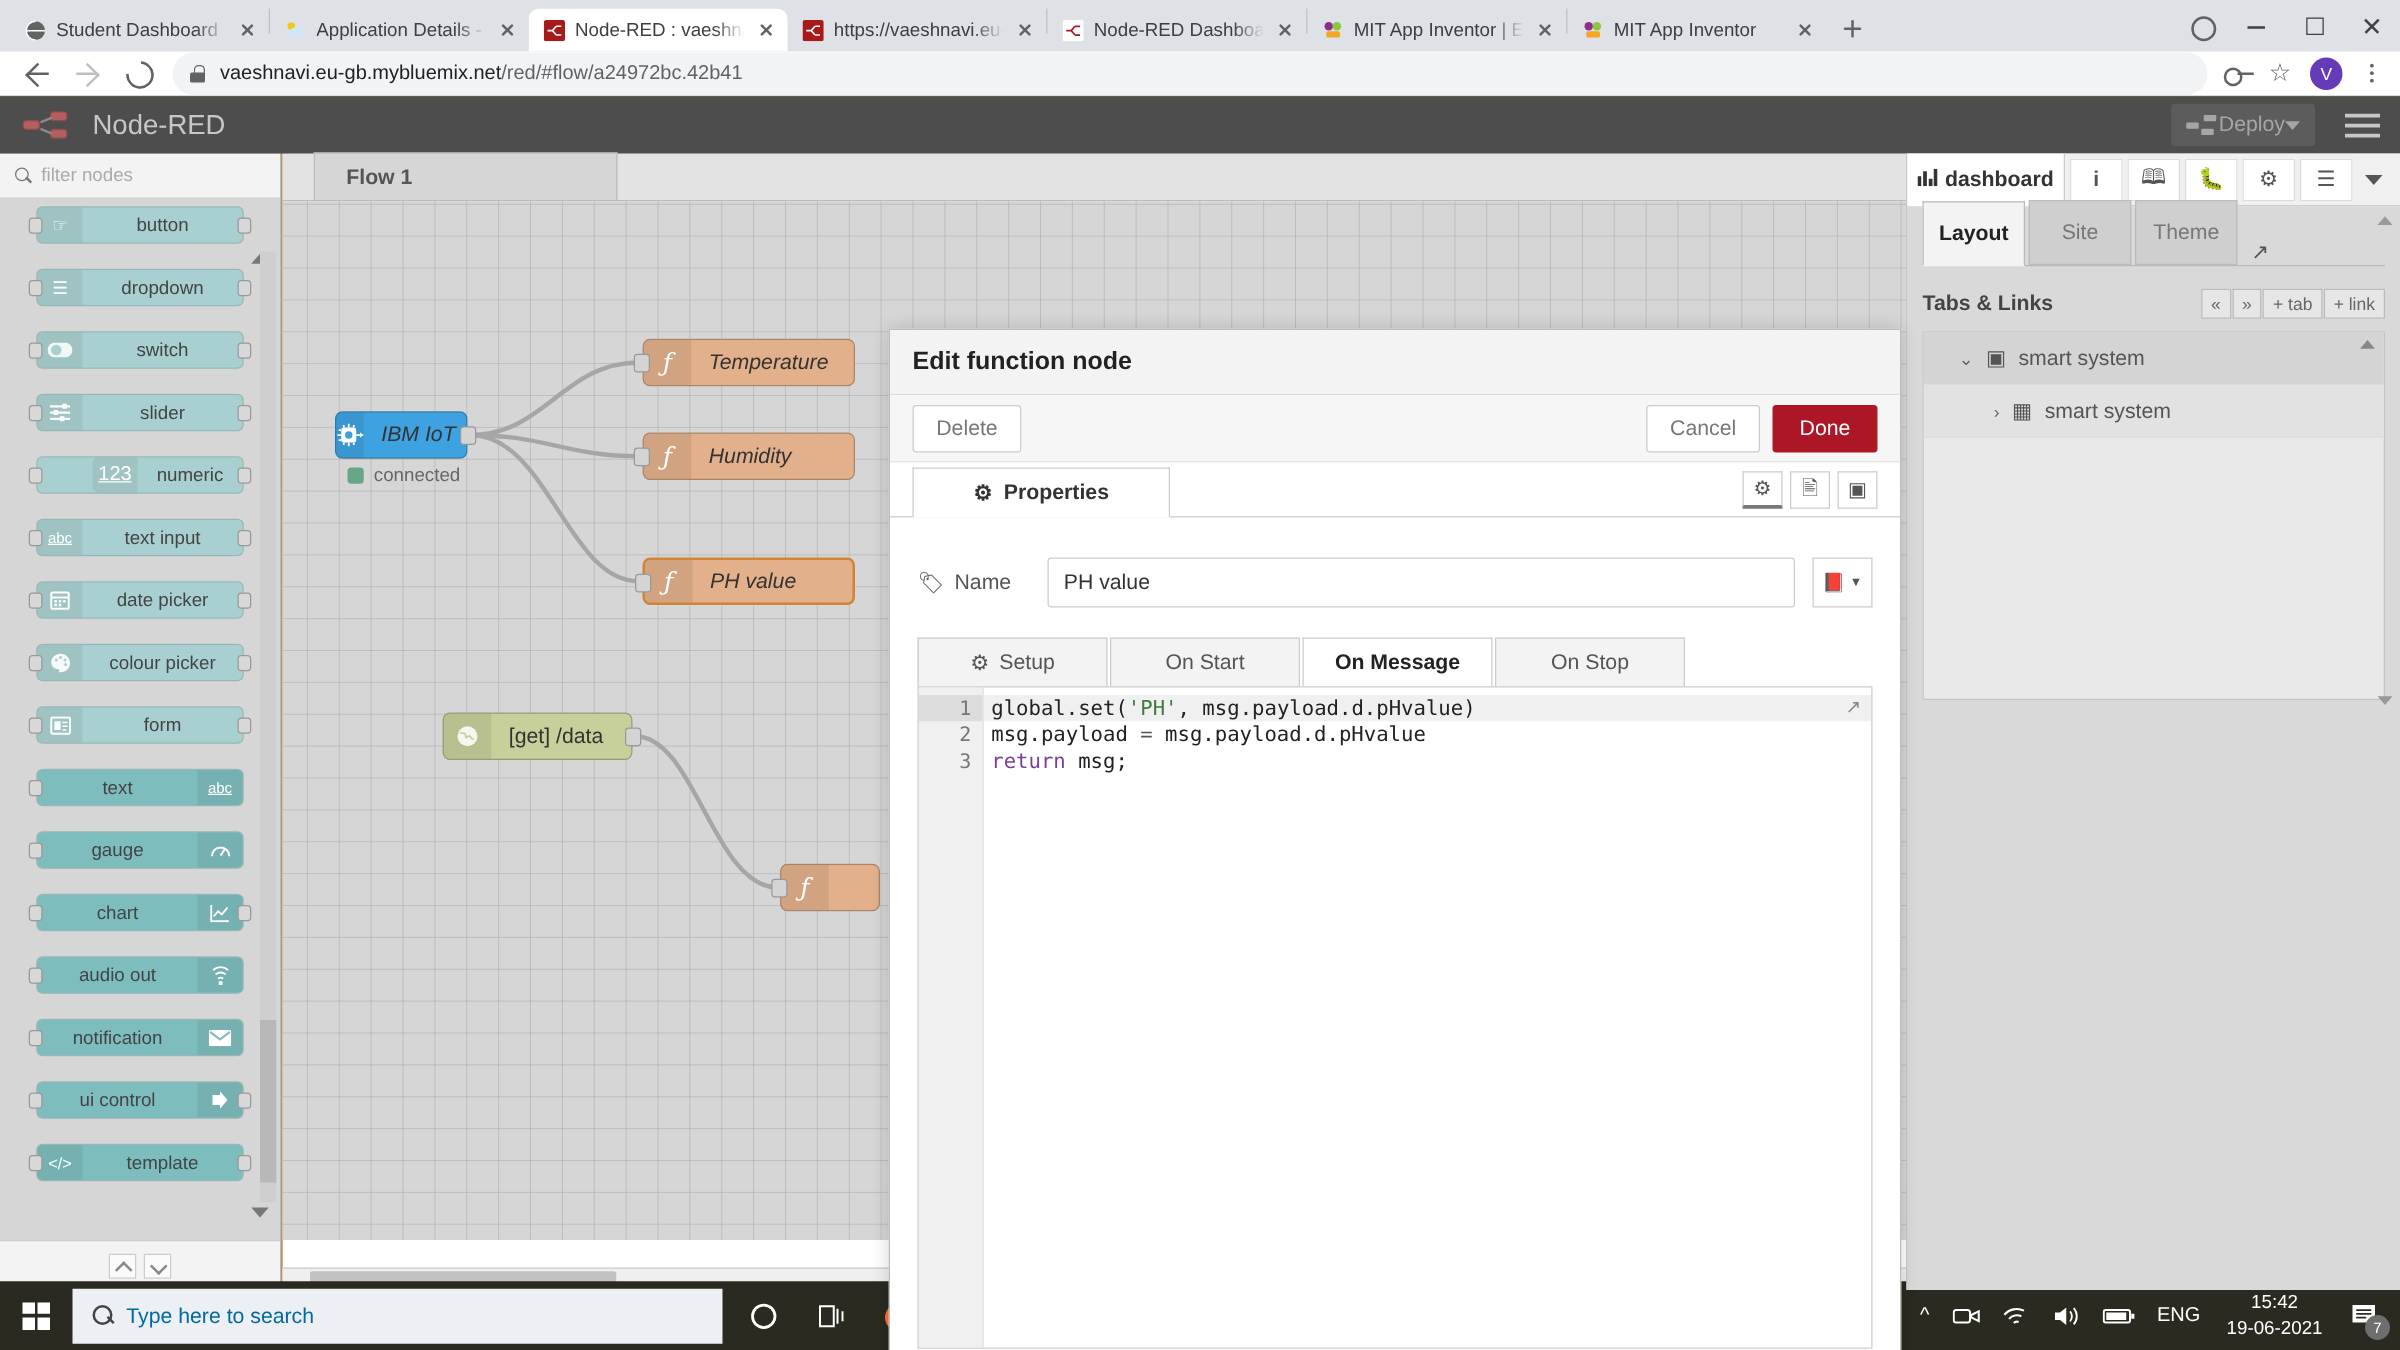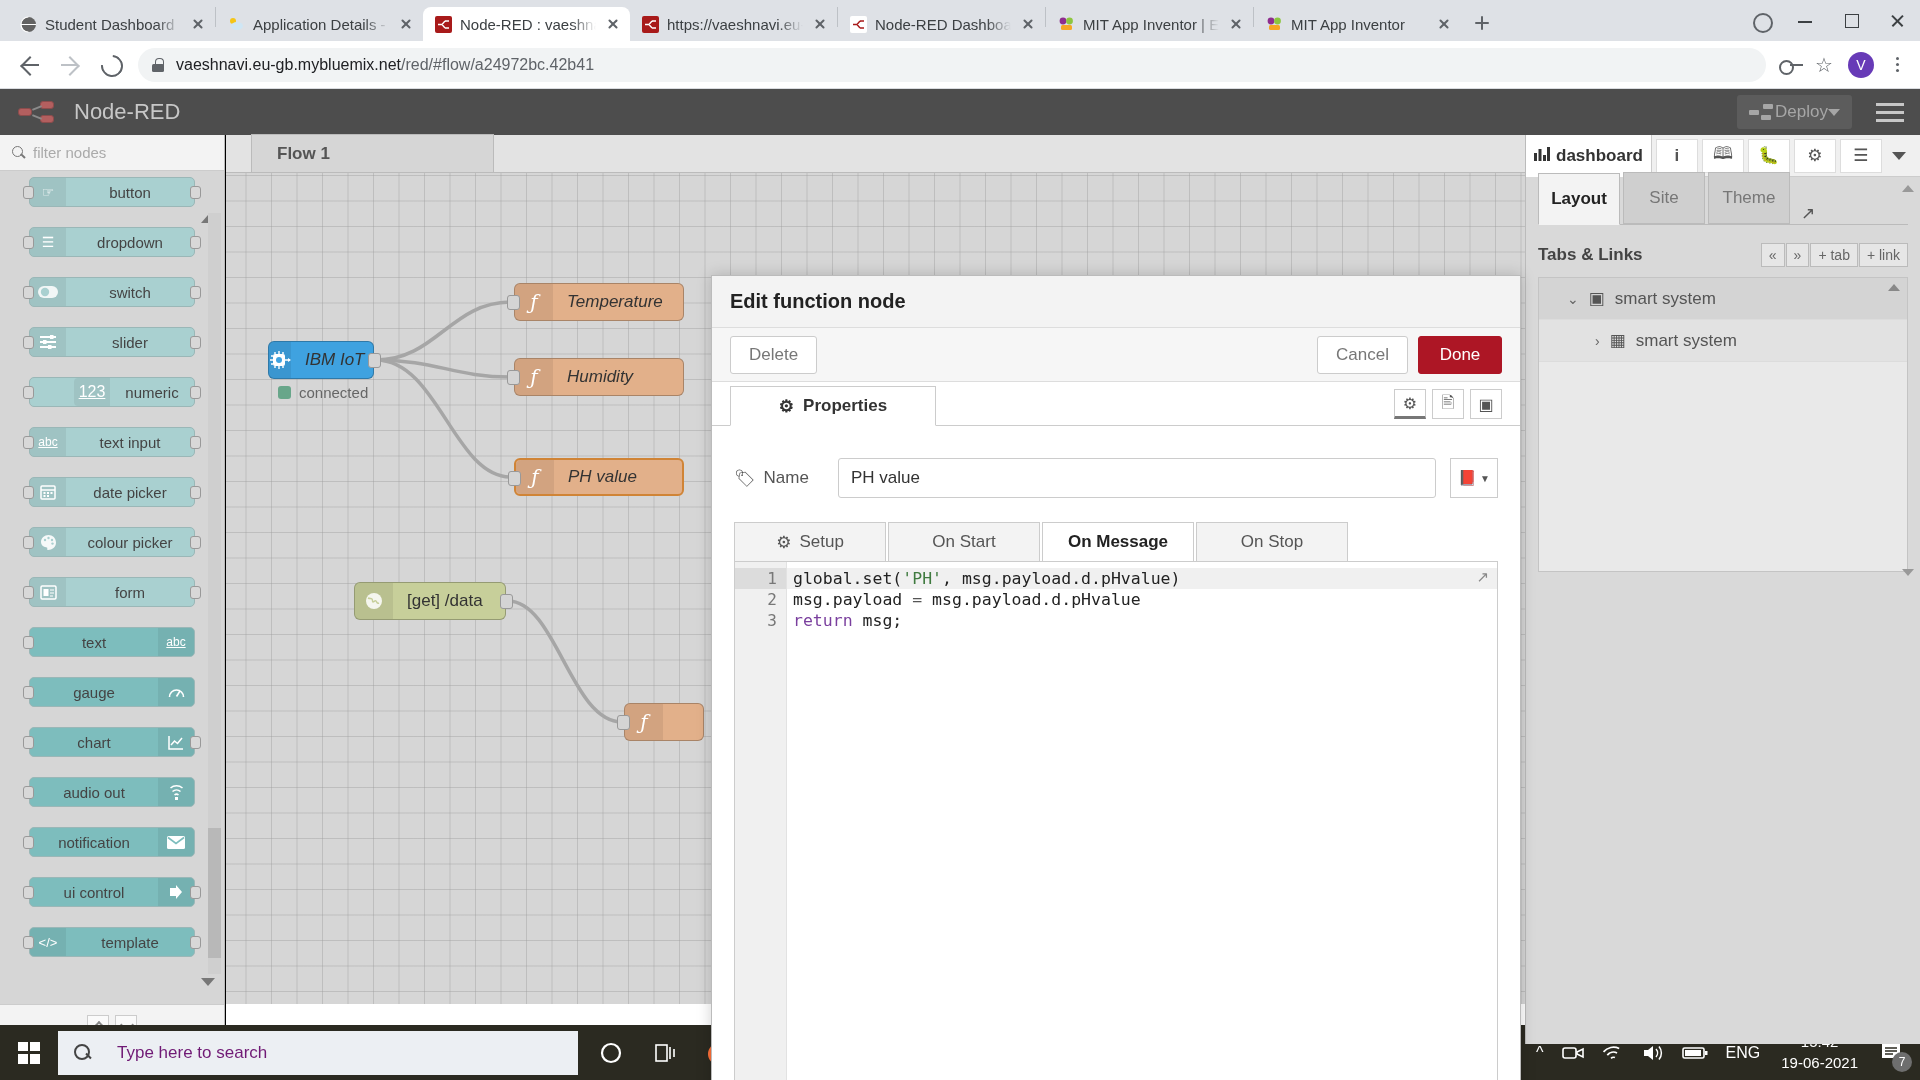--- a/index.html
+++ b/index.html
@@ -55,21 +55,21 @@
   }
   .wc-close::before{transform:rotate(45deg);} .wc-close::after{transform:rotate(-45deg);}
   #extensions-icon { width:34px; height:34px; position:relative; margin-right:4px;}
   #extensions-icon::before{
     content:""; position:absolute; left:9px; top:9px; width:16px; height:16px;
     border:2px solid #5f6368; border-radius:50%;
   }
 
   
   #browser-toolbar {
-    height:48px; background:#fff; display:flex; align-items:center; gap:0; padding:0 10px;
+    height:36px; background:#fff; display:flex; align-items:center; gap:0; padding:0 10px;
     border-bottom:1px solid #dadce0;
   }
   .navbtn { width:40px; height:40px; position:relative; }
   .arrow-left::before, .arrow-right::before {
     content:""; position:absolute; left:13px; top:14px; width:12px; height:12px;
     border-left:2px solid #5f6368; border-bottom:2px solid #5f6368;
   }
   .arrow-left::before { transform:rotate(45deg); }
   .arrow-right::before { transform:rotate(-135deg); border-color:#bdc1c6; }
   .arrow-left::after { content:""; position:absolute; left:12px; top:19px; width:17px; height:2px; background:#5f6368;}
@@ -104,21 +104,21 @@
     width:26px; height:26px; border-radius:50%; background:#673ab7; color:#fff;
     font-size:14px; display:flex; align-items:center; justify-content:center; margin:0 6px;
   }
   #browser-menu-icon { width:26px; height:26px; position:relative; }
   #browser-menu-icon::before{
     content:""; position:absolute; left:12px; top:5px; width:3px; height:3px; border-radius:50%;
     background:#5f6368; box-shadow:0 6px 0 #5f6368, 0 12px 0 #5f6368;
   }
 
   
-  #nodered { position:relative; height:955px; background:#000000; }
+  #nodered { position:relative; height:955px; background:#a16207; }
   #nr-header {
     height:46px; background:#4d4d4d; display:flex; align-items:center;
     justify-content:space-between; padding:0 0 0 18px;
   }
   #nr-logo { display:flex; align-items:center; gap:12px; }
   #nr-logo-mark { width:44px; height:24px; position:relative; }
   .lg-pill { position:absolute; background:#b35f5f; border:1px solid #8c4c4c; border-radius:3px; width:14px; height:8px;}
   .lg-line { position:absolute; border-top:2px solid #8a8a8a; }
   #nr-title { color:#c7c7c7; font-size:22px; }
   #nr-header-right { display:flex; align-items:center; gap:0; }
@@ -331,22 +331,22 @@
     border-left:6px solid transparent;border-right:6px solid transparent;border-bottom:7px solid #999;}
   #sb-scroll-down{ position:absolute; right:6px; top:392px; width:0;height:0;
     border-left:6px solid transparent;border-right:6px solid transparent;border-top:7px solid #999;}
 
   
   #taskbar { position:absolute; left:0; bottom:0; width:1920px; height:55px; background:#2b2a21; display:flex; align-items:center;}
   #start-button { width:58px; height:55px; display:flex; align-items:center; justify-content:center;}
   .win-logo { width:22px; height:22px; display:grid; grid-template-columns:1fr 1fr; grid-template-rows:1fr 1fr; gap:2.5px;}
   .win-logo span{ background:#fff; display:block;}
   #search-box {
-    width:520px; height:44px; background:#eceff3; display:flex; align-items:center; gap:26px;
-    padding:0 16px; color:#701a75; font-size:17px; margin-right:6px;
+    width:520px; height:44px; background:#eceff3; display:flex; align-items:center; gap:10px;
+    padding:0 16px; color:#0369a1; font-size:17px; margin-right:6px;
   }
   #taskbar-search-icon { width:17px;height:17px;position:relative;}
   #taskbar-search-icon::before{content:"";position:absolute;left:0;top:0;width:12px;height:12px;border:2px solid #444;border-radius:50%;}
   #taskbar-search-icon::after{content:"";position:absolute;left:11px;top:11px;width:7px;height:2px;background:#444;transform:rotate(45deg);}
   .tb-icon { width:54px; height:55px; display:flex; align-items:center; justify-content:center; position:relative;}
   .tb-icon.running::after{ content:""; position:absolute; bottom:0; left:12px; width:30px; height:3px; background:#49a8e0;}
   .tb-icon.active{ background:#474640; }
   #tray { margin-left:auto; display:flex; align-items:center; gap:0; padding-right:6px; color:#fff;}
   .tray-item { padding:0 9px; font-size:16px; color:#fff; display:flex; align-items:center; height:55px;}
   #clock { display:flex; flex-direction:column; align-items:center; justify-content:center; font-size:15px; color:#fff;

